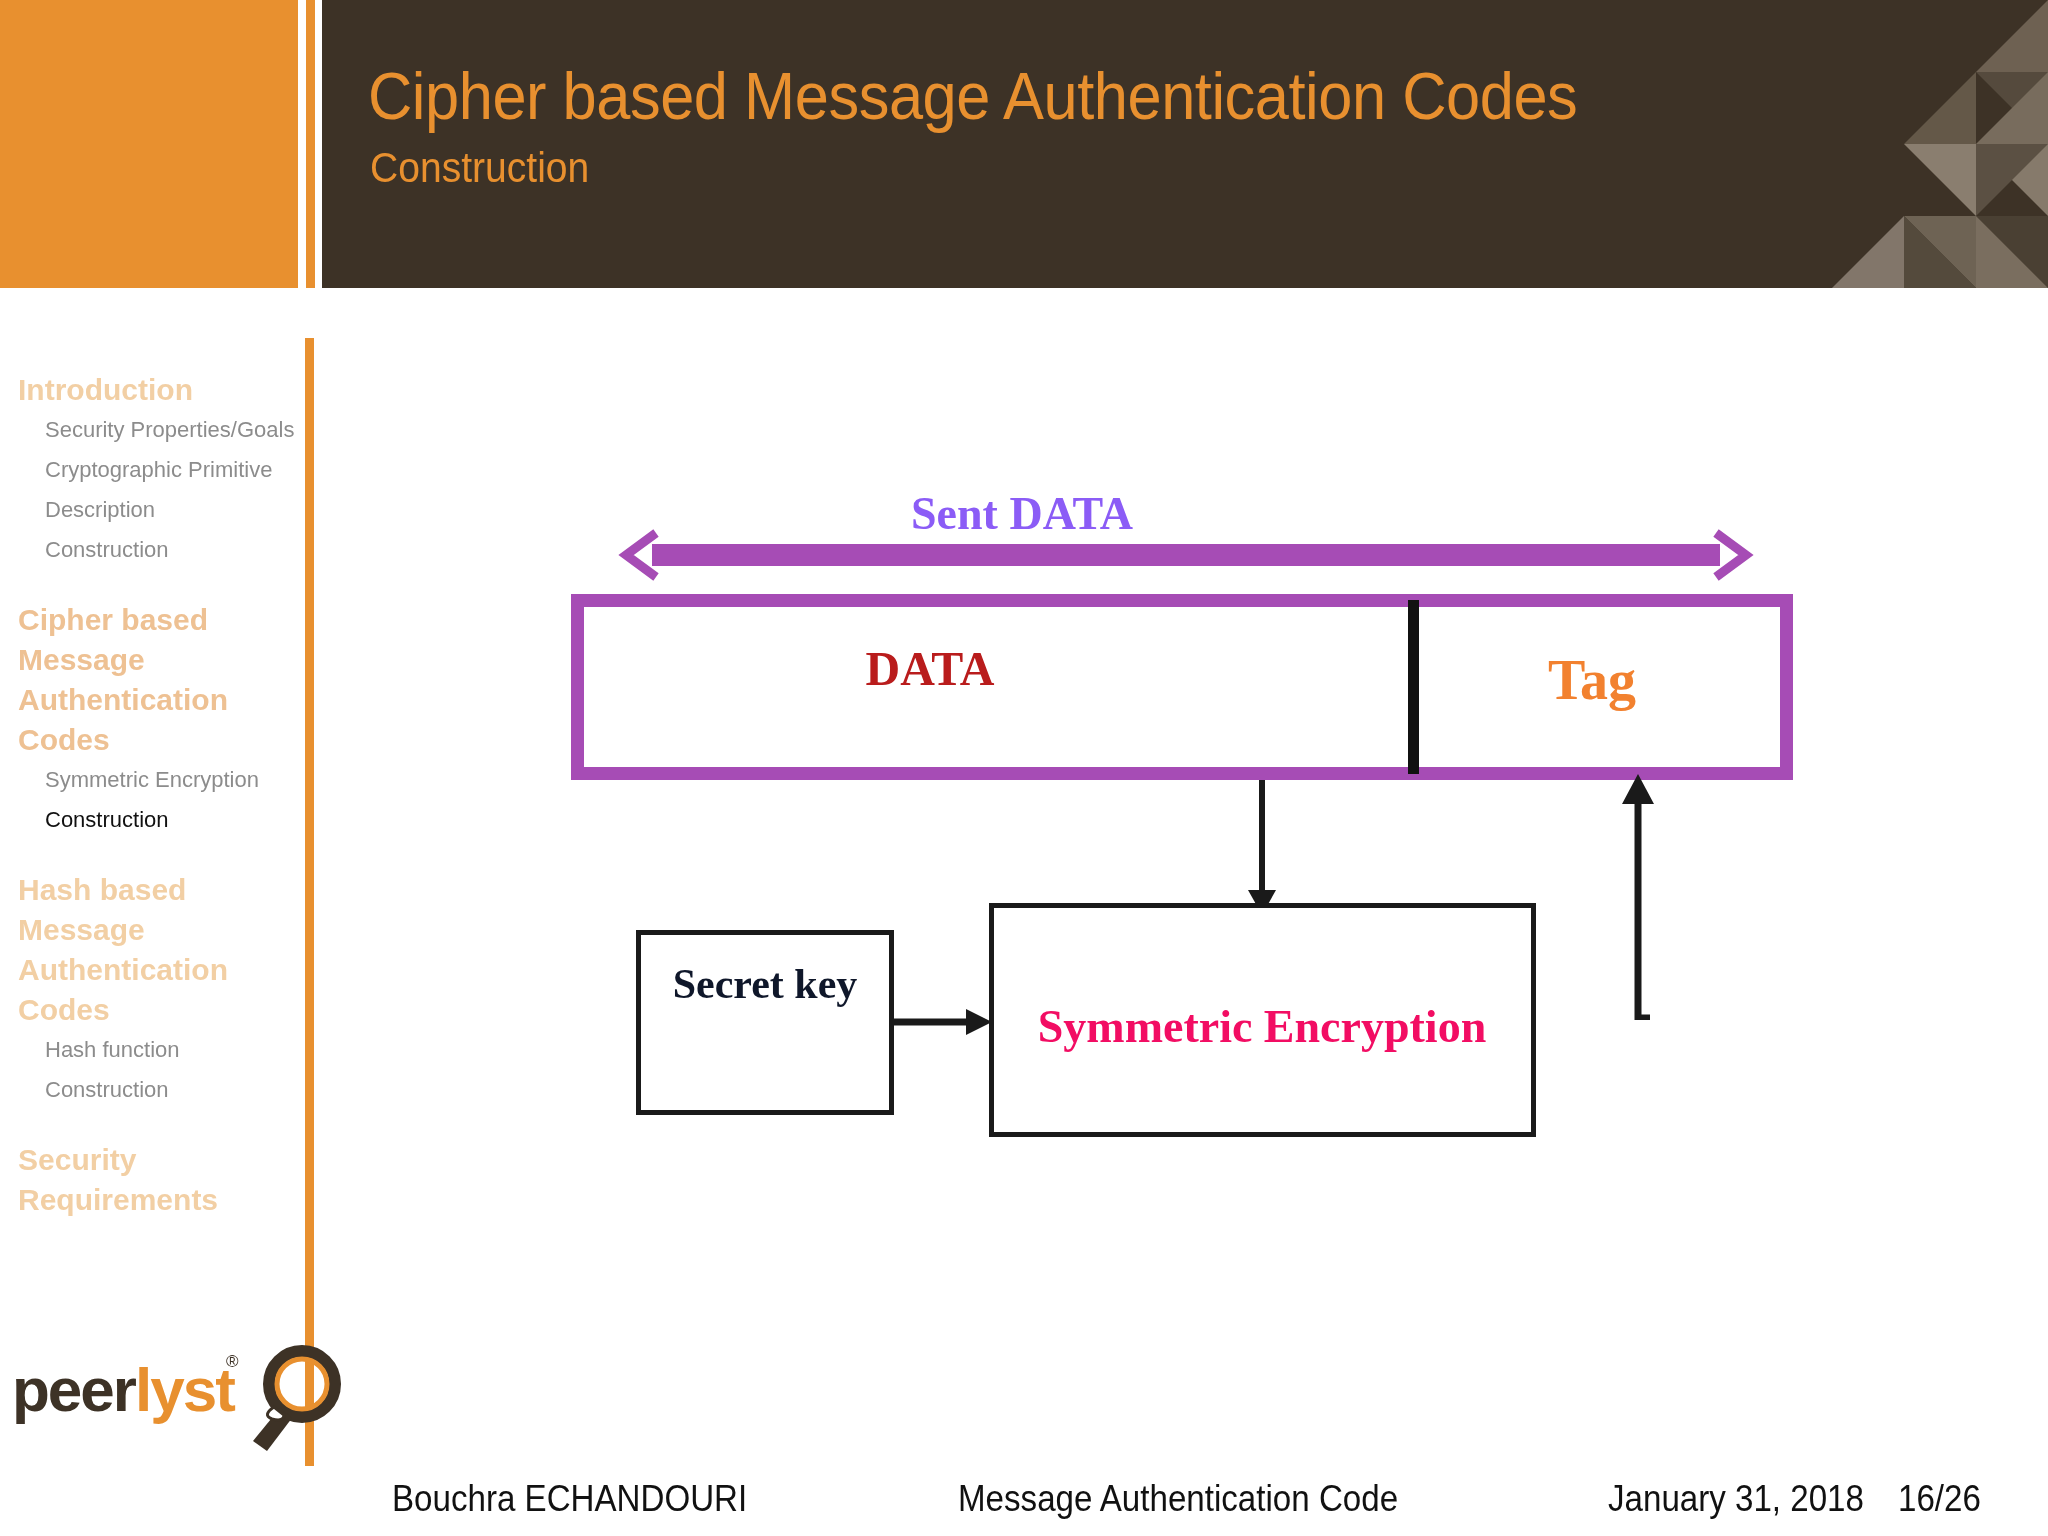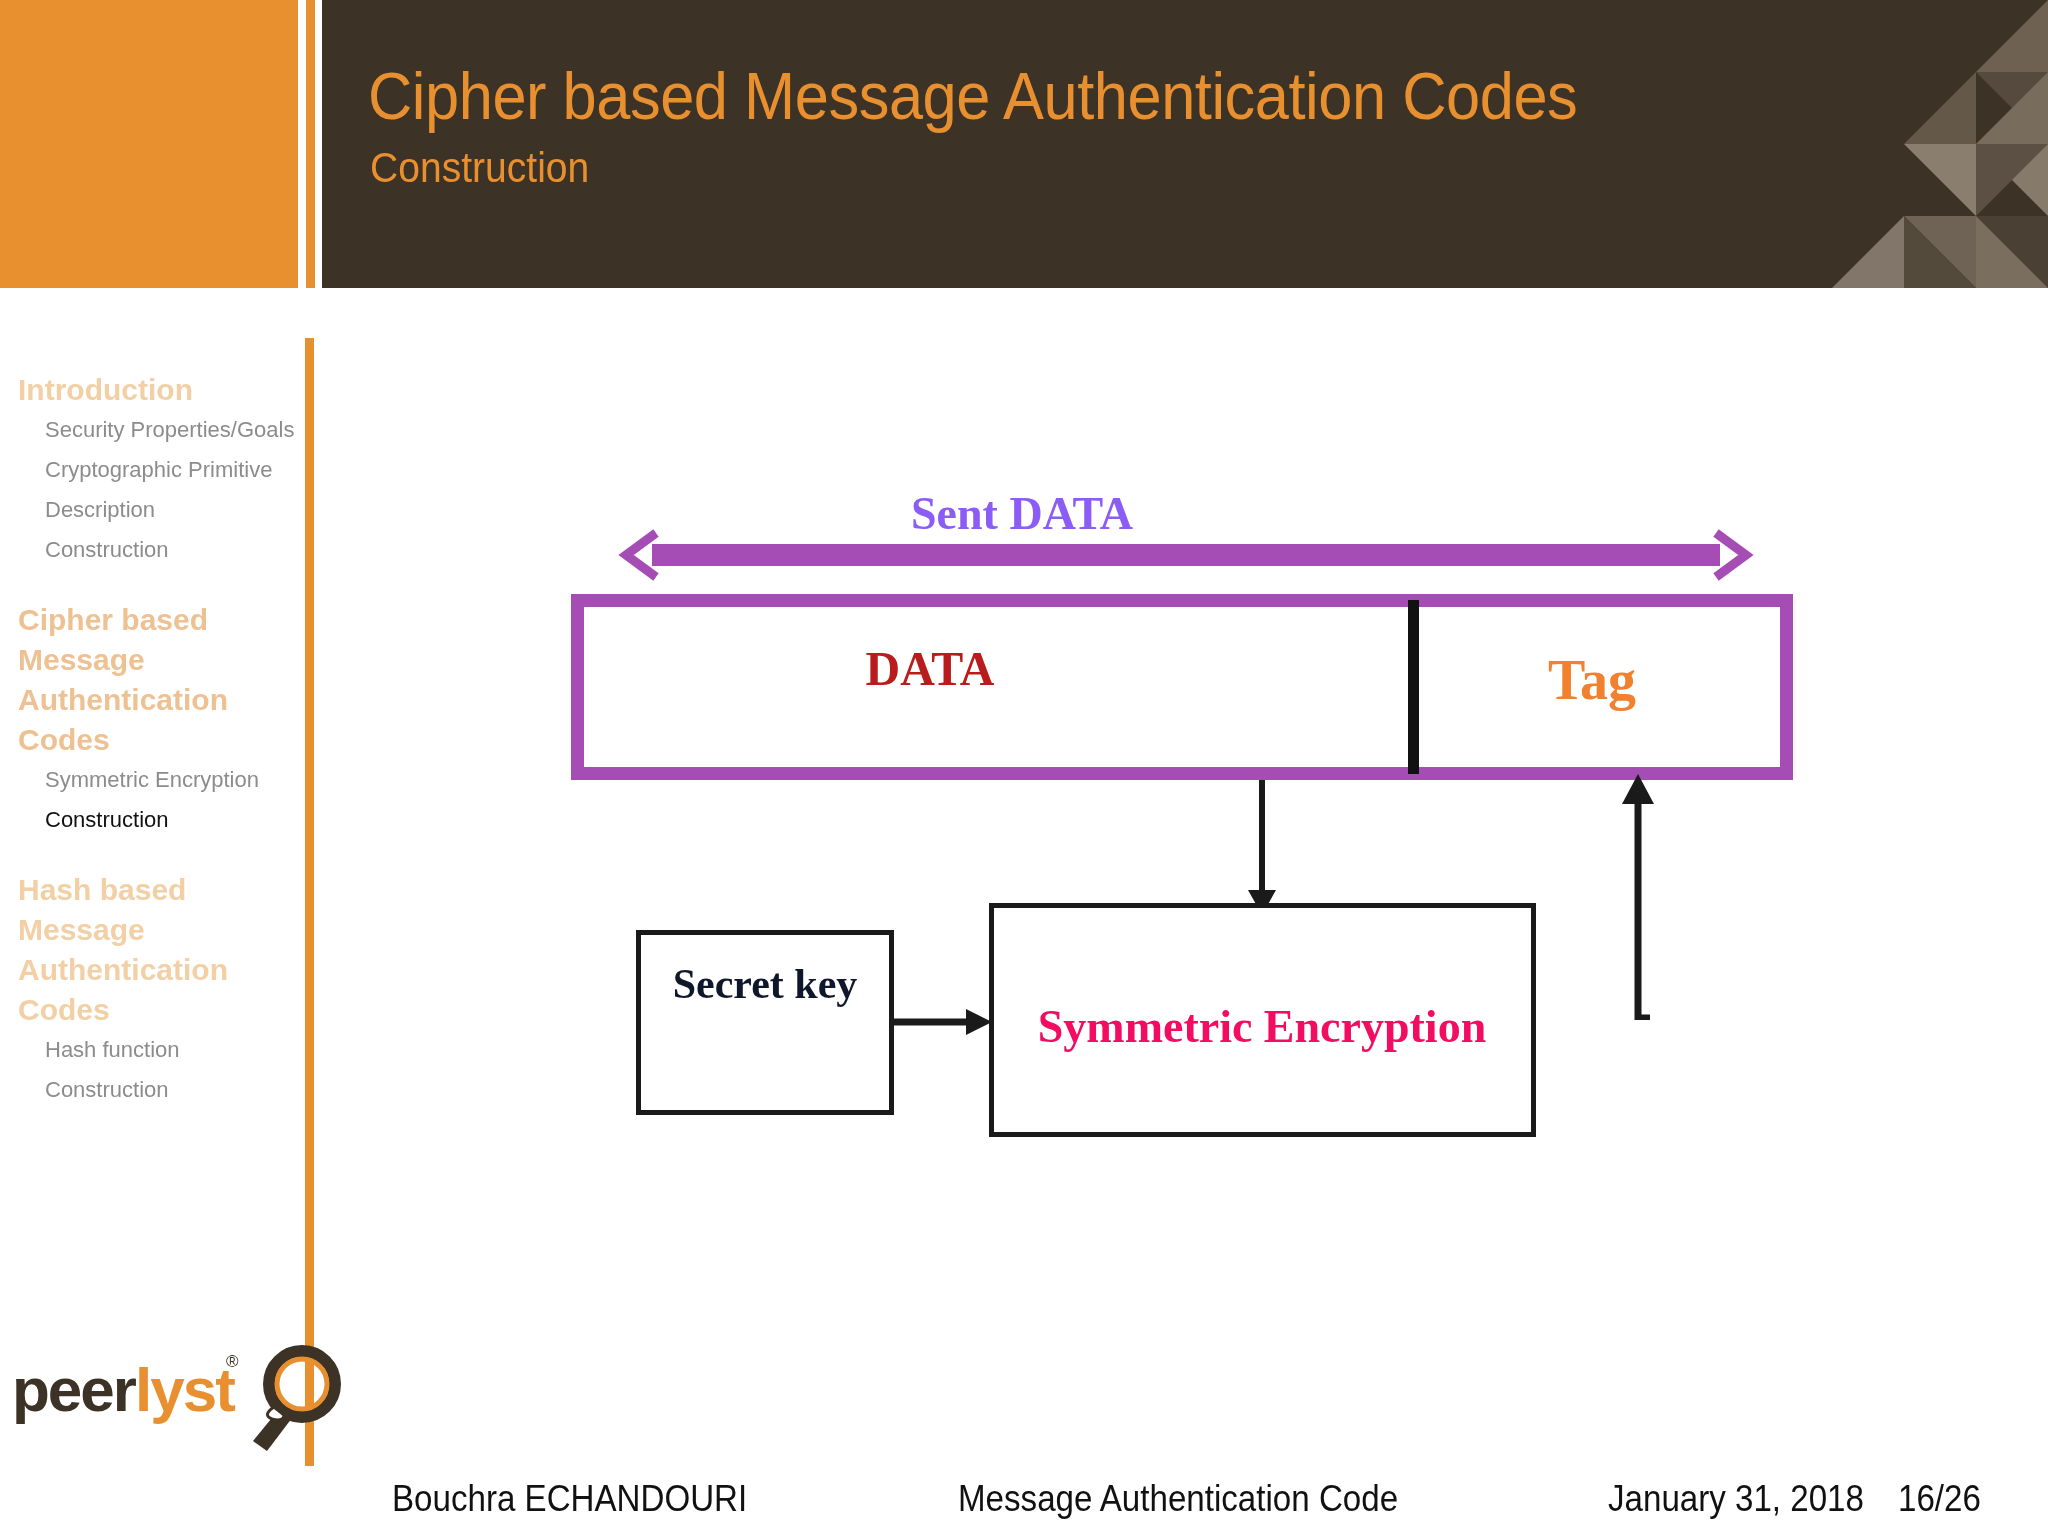--- a/index.html
+++ b/index.html
@@ -153,20 +153,21 @@
       <div class="sub-item">Security Properties/Goals</div>
       <div class="sub-item">Cryptographic Primitive</div>
       <div class="sub-item">Description</div>
       <div class="sub-item">Construction</div>
       <div class="sec-head active">Cipher based Message Authentication Codes</div>
       <div class="sub-item">Symmetric Encryption</div>
       <div class="sub-item current">Construction</div>
       <div class="sec-head">Hash based Message Authentication Codes</div>
       <div class="sub-item">Hash function</div>
       <div class="sub-item">Construction</div>
+      <div class="sec-head">Security Requirements</div>
     </div>
 
   <div class="logo">
     <div class="logo-text">
       <span class="logo-peer">peer</span><span class="logo-lyst">lyst</span>
     </div>
     <div class="logo-reg">®</div>
     <svg width="110" height="108" style="position:absolute;left:232px;top:6px;">
       <circle cx="62" cy="40" r="33" fill="none" stroke="#3D3226" stroke-width="12"></circle>
       <circle cx="62" cy="40" r="25" fill="none" stroke="#E8902F" stroke-width="5"></circle>

